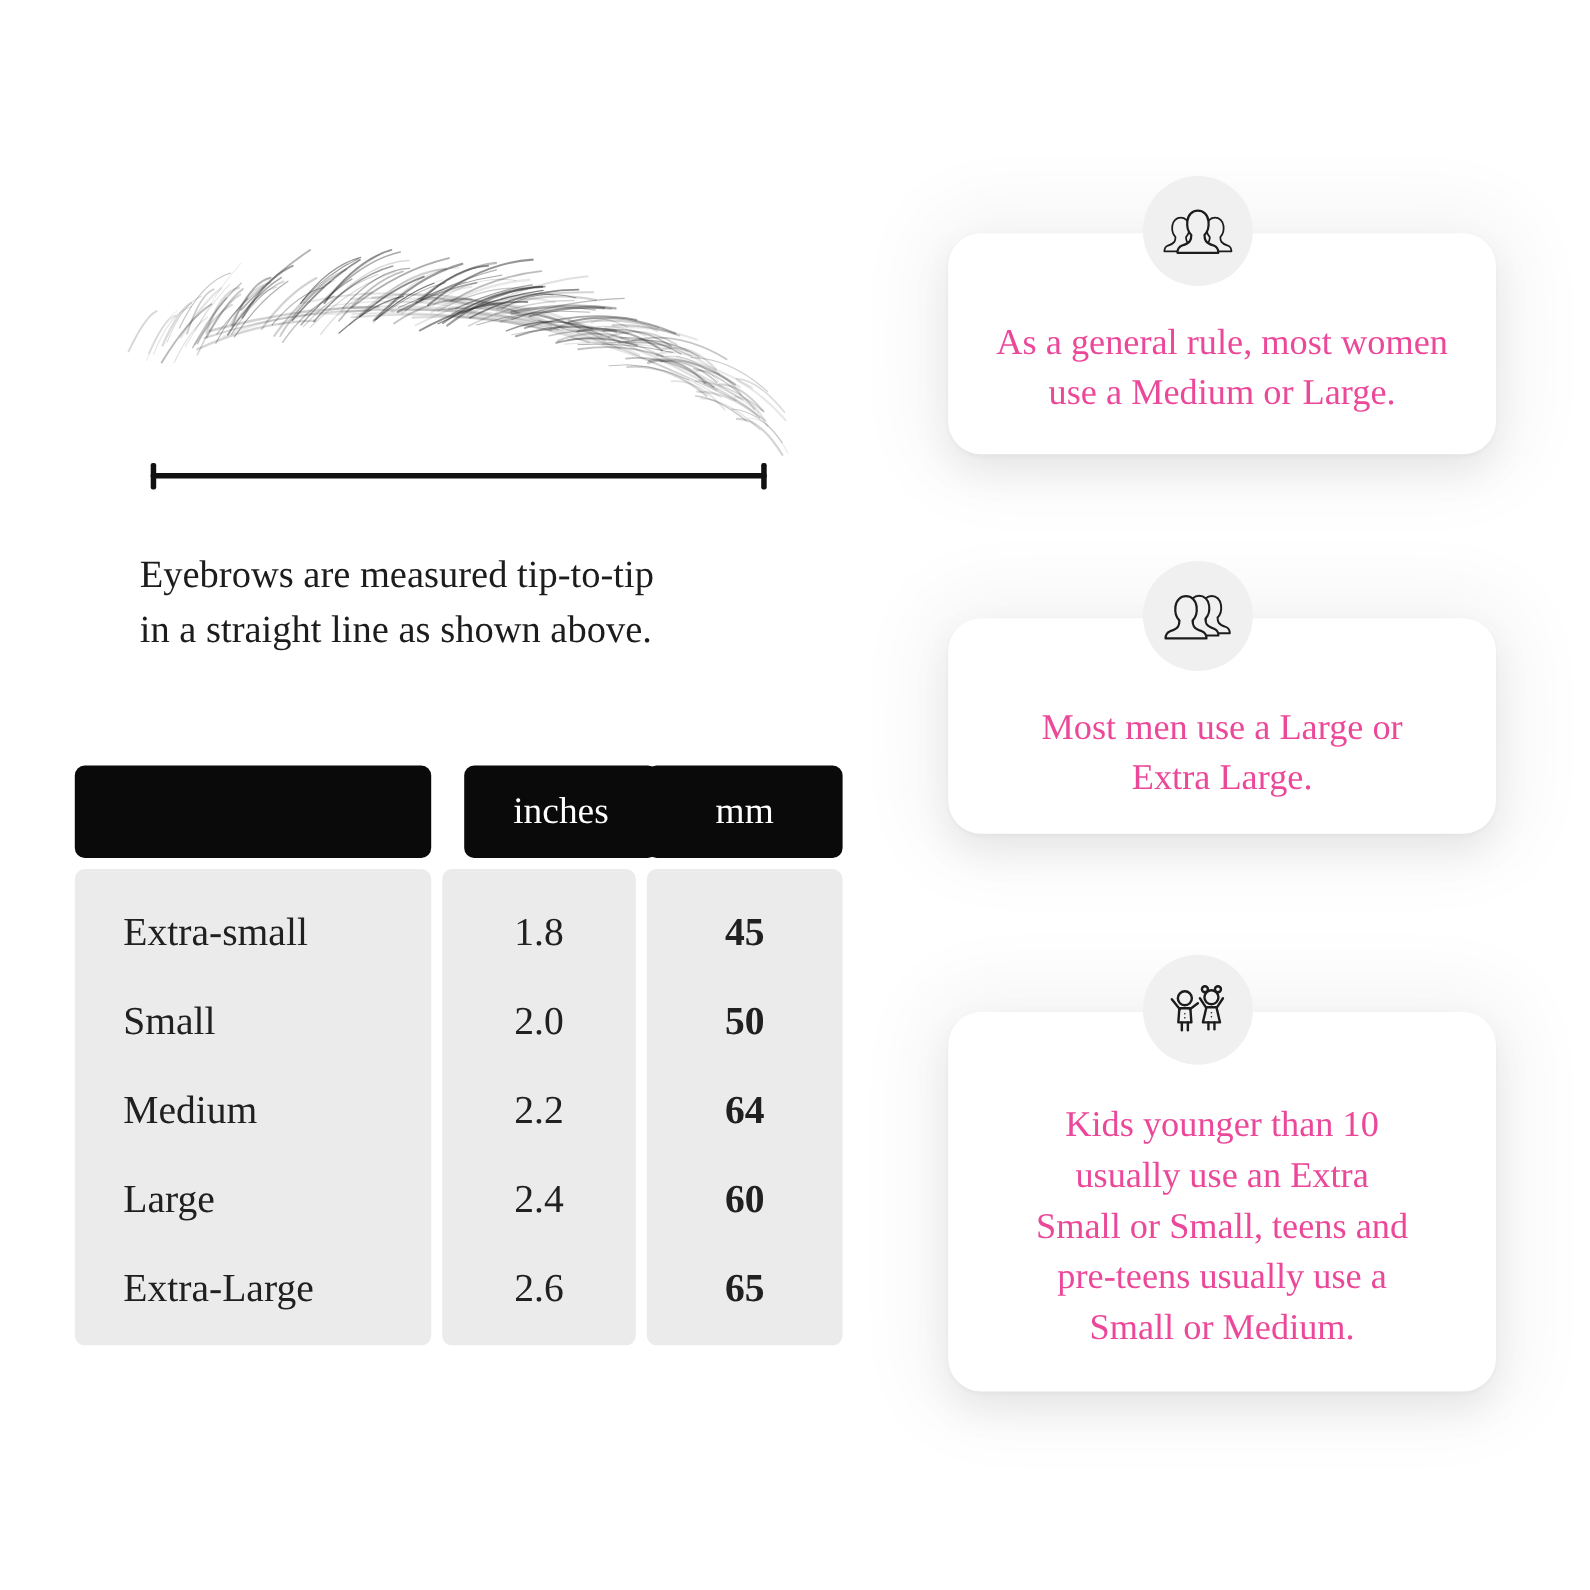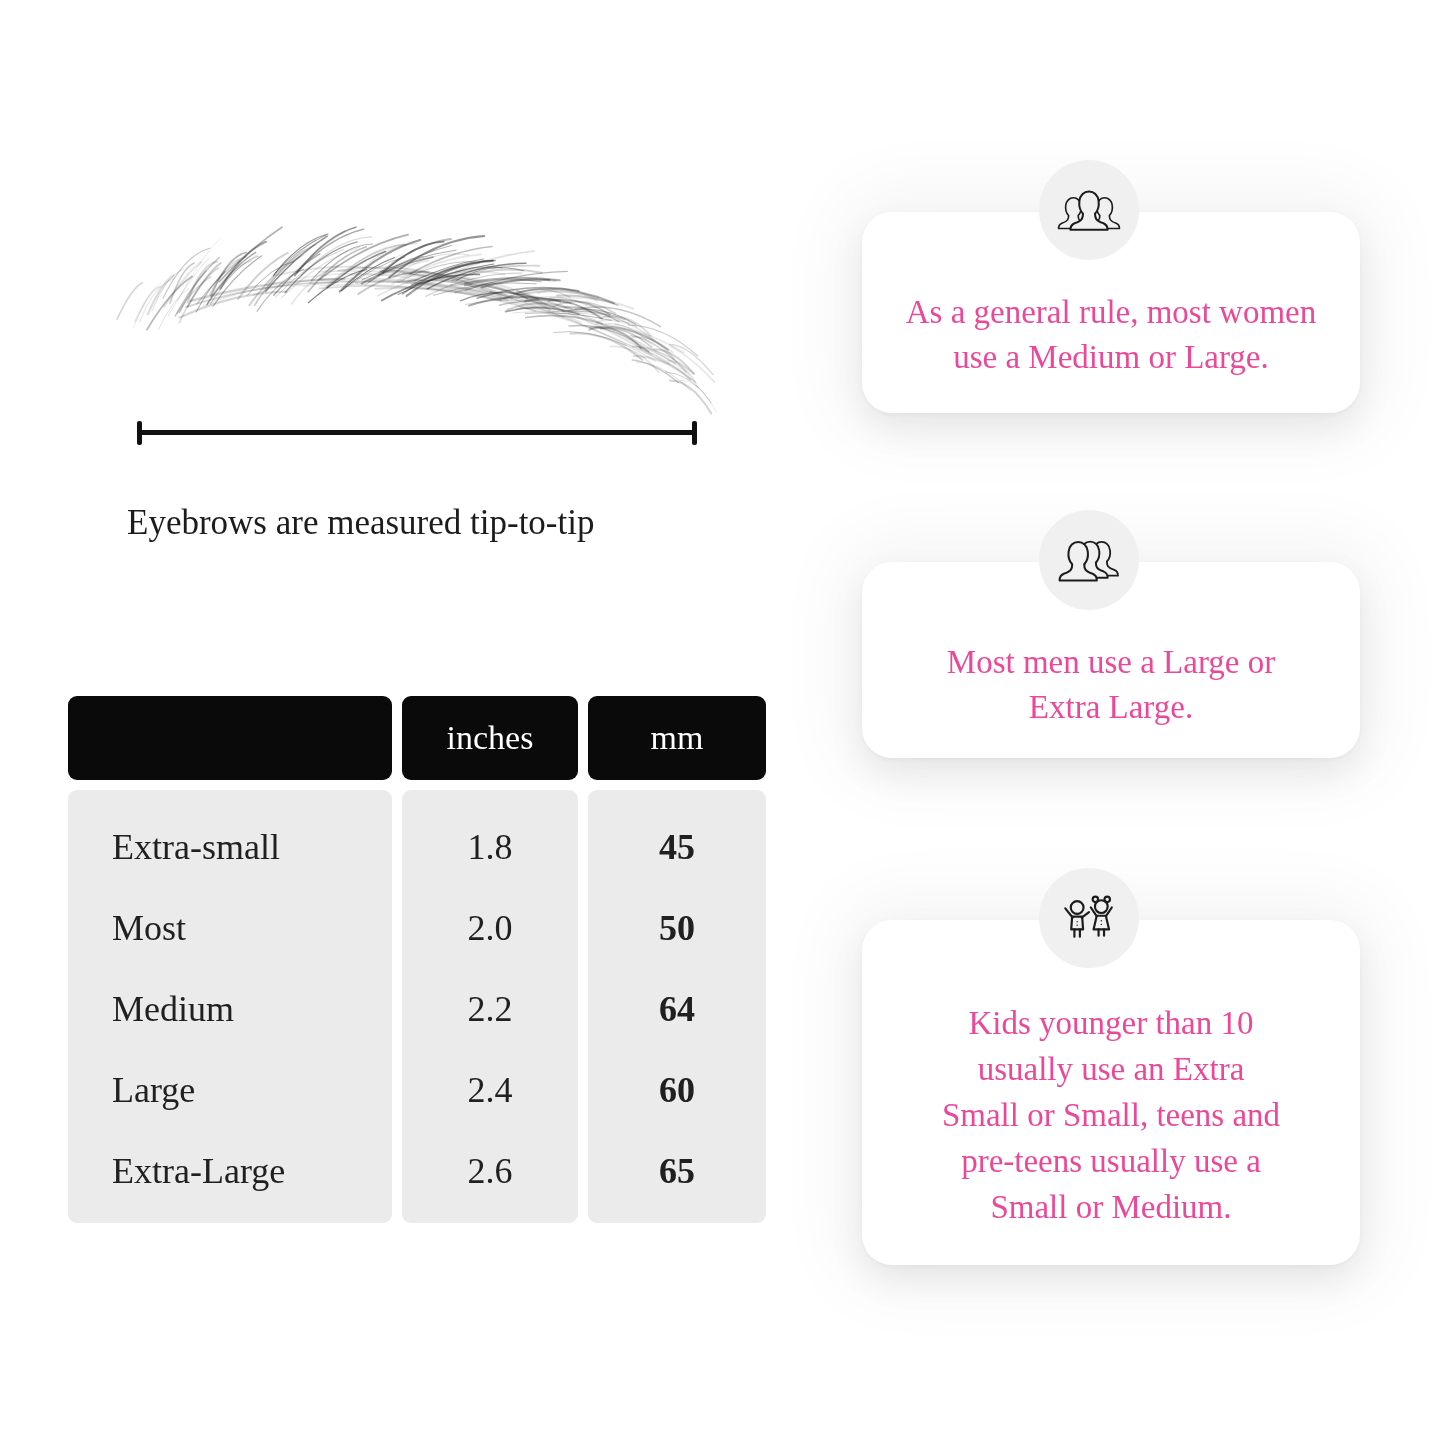--- a/index.html
+++ b/index.html
@@ -24,21 +24,21 @@
   .cap-left{left:0;}
   .cap-right{right:0;}
   .caption{position:absolute;left:127px;top:498px;width:640px;font-size:35px;line-height:50px;color:#1c1c1c;}
   
   .thead-cell{
     position:absolute;top:696px;height:84px;background:var(--table-header-bg);
     border-radius:9px;color:var(--table-header-text);display:flex;align-items:center;justify-content:center;
     font-size:34px;
   }
   .th-size{left:68px;width:324px;}
-  .th-inches{left:402px;width:176px;}
+  .th-inches{left:422px;width:176px;}
   .th-mm{left:588px;width:178px;}
   .tbody-col{
     position:absolute;top:790px;height:433px;background:var(--table-body-bg);
     border-radius:9px;box-sizing:border-box;padding:16px 0 4px 0;
     display:flex;flex-direction:column;
   }
   .tb-size{left:68px;width:324px;}
   .tb-inches{left:402px;width:176px;}
   .tb-mm{left:588px;width:178px;font-weight:bold;}
   .tcell{height:81px;display:flex;align-items:center;justify-content:center;font-size:36px;color:#202020;}
@@ -250,29 +250,30 @@
   </svg>
 
   <div class="measure-line-wrap">
     <div class="measure-cap cap-left"></div>
     <div class="measure-line-bar"></div>
     <div class="measure-cap cap-right"></div>
   </div>
 
   <div class="caption">
     <div>Eyebrows are measured tip-to-tip</div>
+    <div>in a straight line as shown above.</div>
   </div>
 
   <div class="thead-cell th-size"></div>
   <div class="thead-cell th-inches">inches</div>
   <div class="thead-cell th-mm">mm</div>
 
   <div class="tbody-col tb-size">
     <div class="tcell">Extra-small</div>
-    <div class="tcell">Most</div>
+    <div class="tcell">Small</div>
     <div class="tcell">Medium</div>
     <div class="tcell">Large</div>
     <div class="tcell">Extra-Large</div>
   </div>
   <div class="tbody-col tb-inches">
     <div class="tcell">1.8</div>
     <div class="tcell">2.0</div>
     <div class="tcell">2.2</div>
     <div class="tcell">2.4</div>
     <div class="tcell">2.6</div>

